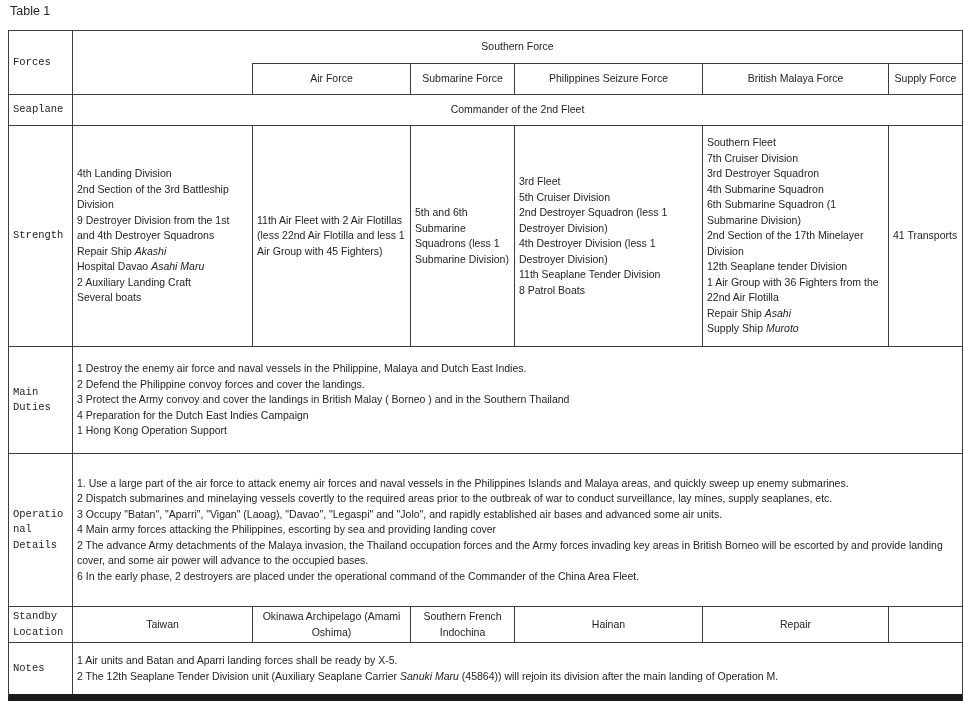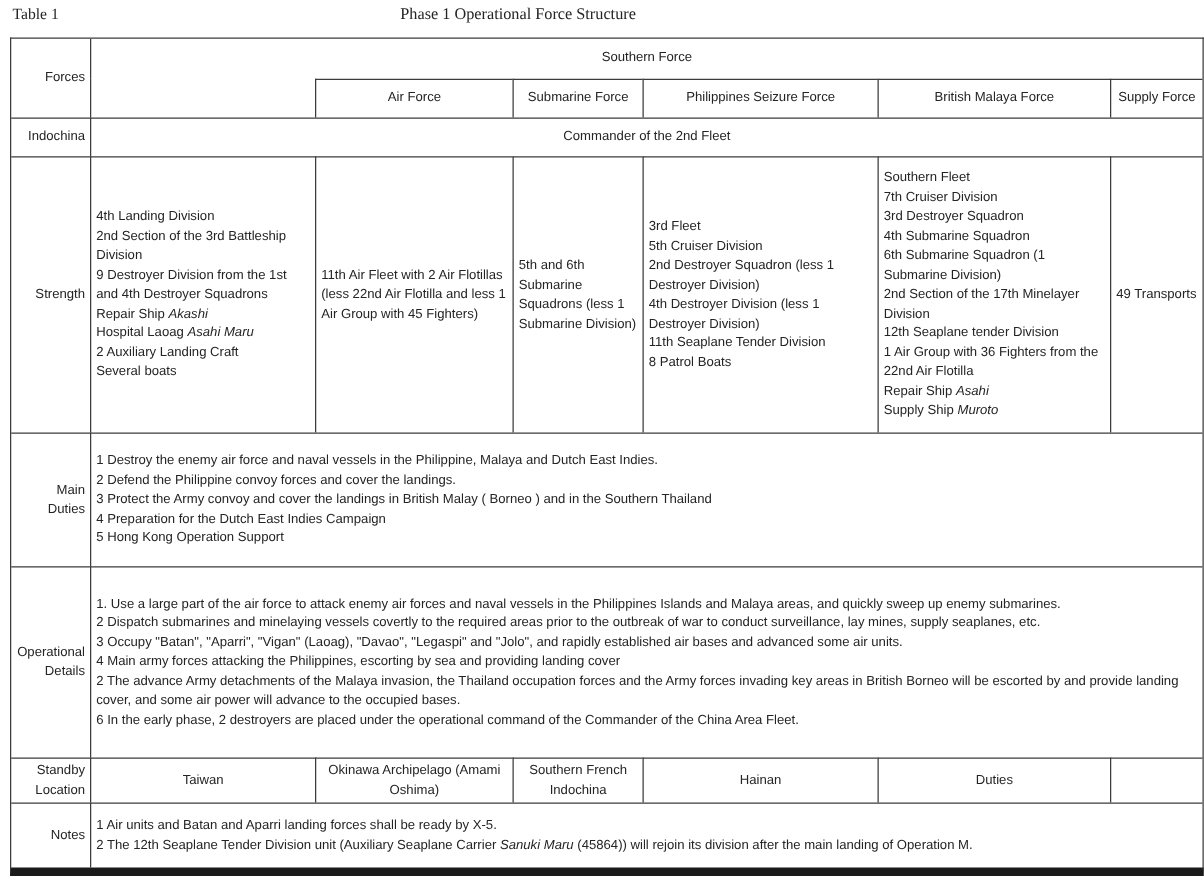--- a/index.html
+++ b/index.html
@@ -1,48 +1,47 @@
 <!DOCTYPE html>
 <html><head>
 <meta charset="utf-8">
 <style>
   html,body{margin:0;padding:0;}
   body{
     width:963px;height:701px;background:#ffffff;position:relative;overflow:hidden;
     font-family:"Liberation Sans",sans-serif;color:#242424;
   }
-  .caption-row{position:absolute;top:2px;left:0;width:829px;height:24px;font-family:Liberation Serif, serif;}
+  .caption-row{position:absolute;top:2px;left:0;width:829px;height:24px;}
   .tlabel{position:absolute;left:10px;top:2px;font-size:12.5px;}
   .title{position:absolute;left:0;right:0;top:1px;text-align:center;font-size:13px;}
 
   table{
     position:absolute;left:8px;top:30px;width:953px;
     border-collapse:separate;border-spacing:0;table-layout:fixed;
     border:1px solid #3c3c3c;border-bottom:7px solid #1a1a1a;
   }
   td{
     vertical-align:middle;font-size:10.5px;line-height:15.5px;
     padding:2px 4px;border:0 solid #3c3c3c;overflow:hidden;
     word-wrap:break-word;
   }
   td.bl{border-left-width:1px;margin-left:48px;}
   td.bt{border-top-width:1px;}
   td.c{text-align:center;}
-  .lbl{text-align:right;}
+  .lbl{text-align:left;font-family:Liberation Mono, monospace;}
   em{font-style:italic;}
   .tline{margin:0;}
   .rA{height:32px}.rB{height:31px}.rC{height:31px}.rD{height:221px}
   .rE{height:107px}.rF{height:153px}.rG{height:35px}.rH{height:52px}
 </style>
 </head>
 <body>
 
 <div class="caption-row">
   <span class="tlabel">Table 1</span>
-  <span class="title">Phase 1 Operational Force Structure</span>
 </div>
 
 <table>
   <colgroup>
     <col style="width:63px">
       <col style="width:180px">
       <col style="width:158px">
     <col style="width:104px">
       <col style="width:188px">
       <col style="width:186px">
@@ -55,31 +54,31 @@
     </tr>
     <tr class="rB">
       <td class="bl"></td>
       <td class="c bl bt">Air Force</td>
       <td class="c bl bt">Submarine Force</td>
       <td class="c bl bt">Philippines Seizure Force</td>
       <td class="c bl bt">British Malaya Force</td>
       <td class="c bl bt">Supply Force</td>
     </tr>
     <tr class="rC">
-      <td class="lbl bt">Indochina</td>
+      <td class="lbl bt">Seaplane</td>
       <td class="c bl bt" colspan="6">Commander of the 2nd Fleet</td>
     </tr>
     <tr class="rD">
       <td class="lbl bt">Strength</td>
       <td class="bl bt">
           <div class="tline">4th Landing Division</div>
           <div class="tline">2nd Section of the 3rd Battleship Division</div>
           <div class="tline">9 Destroyer Division from the 1st and 4th Destroyer Squadrons</div>
           <div class="tline"><span>Repair Ship </span><em>Akashi</em></div>
-          <div class="tline"><span>Hospital Laoag </span><em>Asahi Maru</em></div>
+          <div class="tline"><span>Hospital Davao </span><em>Asahi Maru</em></div>
           <div class="tline">2 Auxiliary Landing Craft</div>
           <div class="tline">Several boats</div>
         </td>
       <td class="bl bt">
           <div class="tline">11th Air Fleet with 2 Air Flotillas (less 22nd Air Flotilla and less 1 Air Group with 45 Fighters)</div>
         </td>
       <td class="bl bt">
           <div class="tline">5th and 6th Submarine Squadrons (less 1 Submarine Division)</div>
         </td>
       <td class="bl bt">
@@ -96,51 +95,51 @@
           <div class="tline">3rd Destroyer Squadron</div>
           <div class="tline">4th Submarine Squadron</div>
           <div class="tline">6th Submarine Squadron (1 Submarine Division)</div>
           <div class="tline">2nd Section of the 17th Minelayer Division</div>
           <div class="tline">12th Seaplane tender Division</div>
           <div class="tline">1 Air Group with 36 Fighters from the 22nd Air Flotilla</div>
           <div class="tline"><span>Repair Ship </span><em>Asahi</em></div>
           <div class="tline"><span>Supply Ship </span><em>Muroto</em></div>
         </td>
       <td class="bl bt">
-          <div class="tline">49 Transports</div>
+          <div class="tline">41 Transports</div>
         </td>
     </tr>
     <tr class="rE">
       <td class="lbl bt">Main Duties</td>
       <td class="bl bt" colspan="6">
           <div class="tline">1 Destroy the enemy air force and naval vessels in the Philippine, Malaya and Dutch East Indies.</div>
           <div class="tline">2 Defend the Philippine convoy forces and cover the landings.</div>
           <div class="tline">3 Protect the Army convoy and cover the landings in British Malay ( Borneo ) and in the Southern Thailand</div>
           <div class="tline">4 Preparation for the Dutch East Indies Campaign</div>
-          <div class="tline">5 Hong Kong Operation Support</div>
+          <div class="tline">1 Hong Kong Operation Support</div>
         </td>
     </tr>
     <tr class="rF">
       <td class="lbl bt">Operational Details</td>
       <td class="bl bt" colspan="6">
           <div class="tline">1. Use a large part of the air force to attack enemy air forces and naval vessels in the Philippines Islands and Malaya areas, and quickly sweep up enemy submarines.</div>
           <div class="tline">2 Dispatch submarines and minelaying vessels covertly to the required areas prior to the outbreak of war to conduct surveillance, lay mines, supply seaplanes, etc.</div>
           <div class="tline">3 Occupy "Batan", "Aparri", "Vigan" (Laoag), "Davao", "Legaspi" and "Jolo", and rapidly established air bases and advanced some air units.</div>
           <div class="tline">4 Main army forces attacking the Philippines, escorting by sea and providing landing cover</div>
           <div class="tline">2 The advance Army detachments of the Malaya invasion, the Thailand occupation forces and the Army forces invading key areas in British Borneo will be escorted by and provide landing cover, and some air power will advance to the occupied bases.</div>
           <div class="tline">6 In the early phase, 2 destroyers are placed under the operational command of the Commander of the China Area Fleet.</div>
         </td>
     </tr>
     <tr class="rG">
       <td class="lbl bt">Standby Location</td>
       <td class="c bl bt">Taiwan</td>
       <td class="c bl bt">Okinawa Archipelago (Amami Oshima)</td>
       <td class="c bl bt">Southern French Indochina</td>
       <td class="c bl bt">Hainan</td>
-      <td class="c bl bt">Duties</td>
+      <td class="c bl bt">Repair</td>
       <td class="c bl bt"></td>
     </tr>
     <tr class="rH">
       <td class="lbl bt">Notes</td>
       <td class="bl bt" colspan="6">
           <div class="tline">1 Air units and Batan and Aparri landing forces shall be ready by X-5.</div>
           <div class="tline"><span>2 The 12th Seaplane Tender Division unit (Auxiliary Seaplane Carrier </span><em>Sanuki Maru</em><span> (45864)) will rejoin its division after the main landing of Operation M.</span></div>
         </td>
     </tr>
   </tbody>

